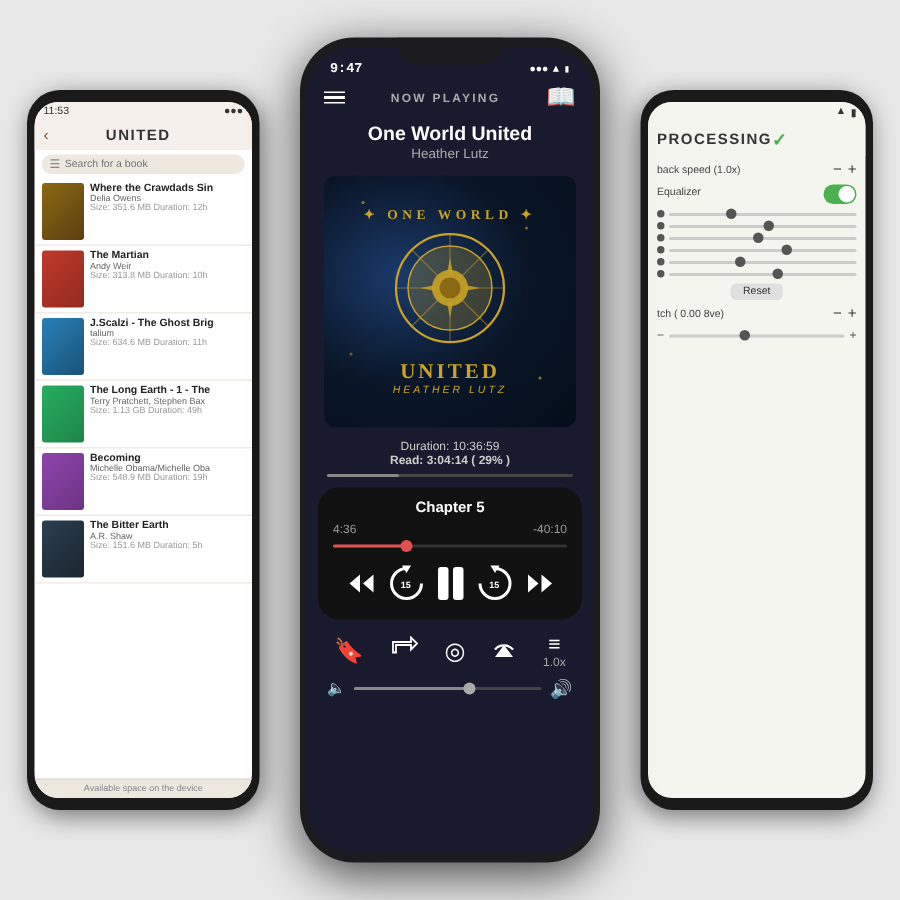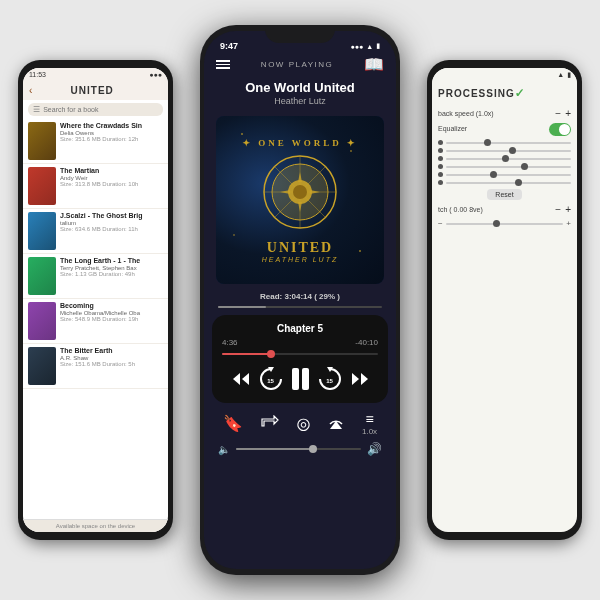--- a/index.html
+++ b/index.html
@@ -332,24 +332,25 @@
       background: #1a1a2e;
       border-radius: 32px;
       overflow: hidden;
       display: flex;
       flex-direction: column;
     }
     .center-status-bar {
       padding: 10px 16px 2px;
       display: flex;
       justify-content: space-between;
-      align-items: center;
+      align-items: flex-end;
       font-size: 8px;
       color: #fff;
       flex-shrink: 0;
+      font-family: Liberation Mono, monospace;
     }
     .center-status-bar .time {
       font-size: 9px;
       font-weight: 600;
     }
     .center-status-bar .icons {
       display: flex;
       gap: 3px;
       align-items: center;
       font-size: 7px;
@@ -370,21 +371,21 @@
     .center-header .hamburger span {
       width: 14px;
       height: 1.5px;
       background: #fff;
       display: block;
     }
     .center-header .now-playing-label {
       font-size: 8px;
       color: #aaa;
       letter-spacing: 1.5px;
-      font-weight: 400;
+      font-weight: 700;
     }
     .center-header .book-icon {
       font-size: 16px;
       color: #fff;
     }
     .book-title-section {
       text-align: center;
       padding: 4px 10px;
       flex-shrink: 0;
     }
@@ -827,20 +828,21 @@
             <polygon points="40,20 42,30 38,30" fill="#c9a227" opacity="0.8"></polygon>
             <polygon points="40,60 42,50 38,50" fill="#c9a227" opacity="0.8"></polygon>
             <polygon points="20,40 30,42 30,38" fill="#c9a227" opacity="0.8"></polygon>
             <polygon points="60,40 50,42 50,38" fill="#c9a227" opacity="0.8"></polygon>
           </svg>
           <div class="art-united">UNITED</div>
           <div class="art-author">HEATHER LUTZ</div>
         </div>
       </div>
       <div class="duration-info">
+        <div class="dur-text">Duration: 10:36:59</div>
         <div class="read-text">Read: 3:04:14 ( 29% )</div>
       </div>
       <div class="progress-bar-outer">
         <div class="progress-bar-inner"></div>
       </div>
 
       <div class="chapter-section">
         <div class="chapter-label">Chapter 5</div>
         <div class="chapter-times">
           <span>4:36</span>

